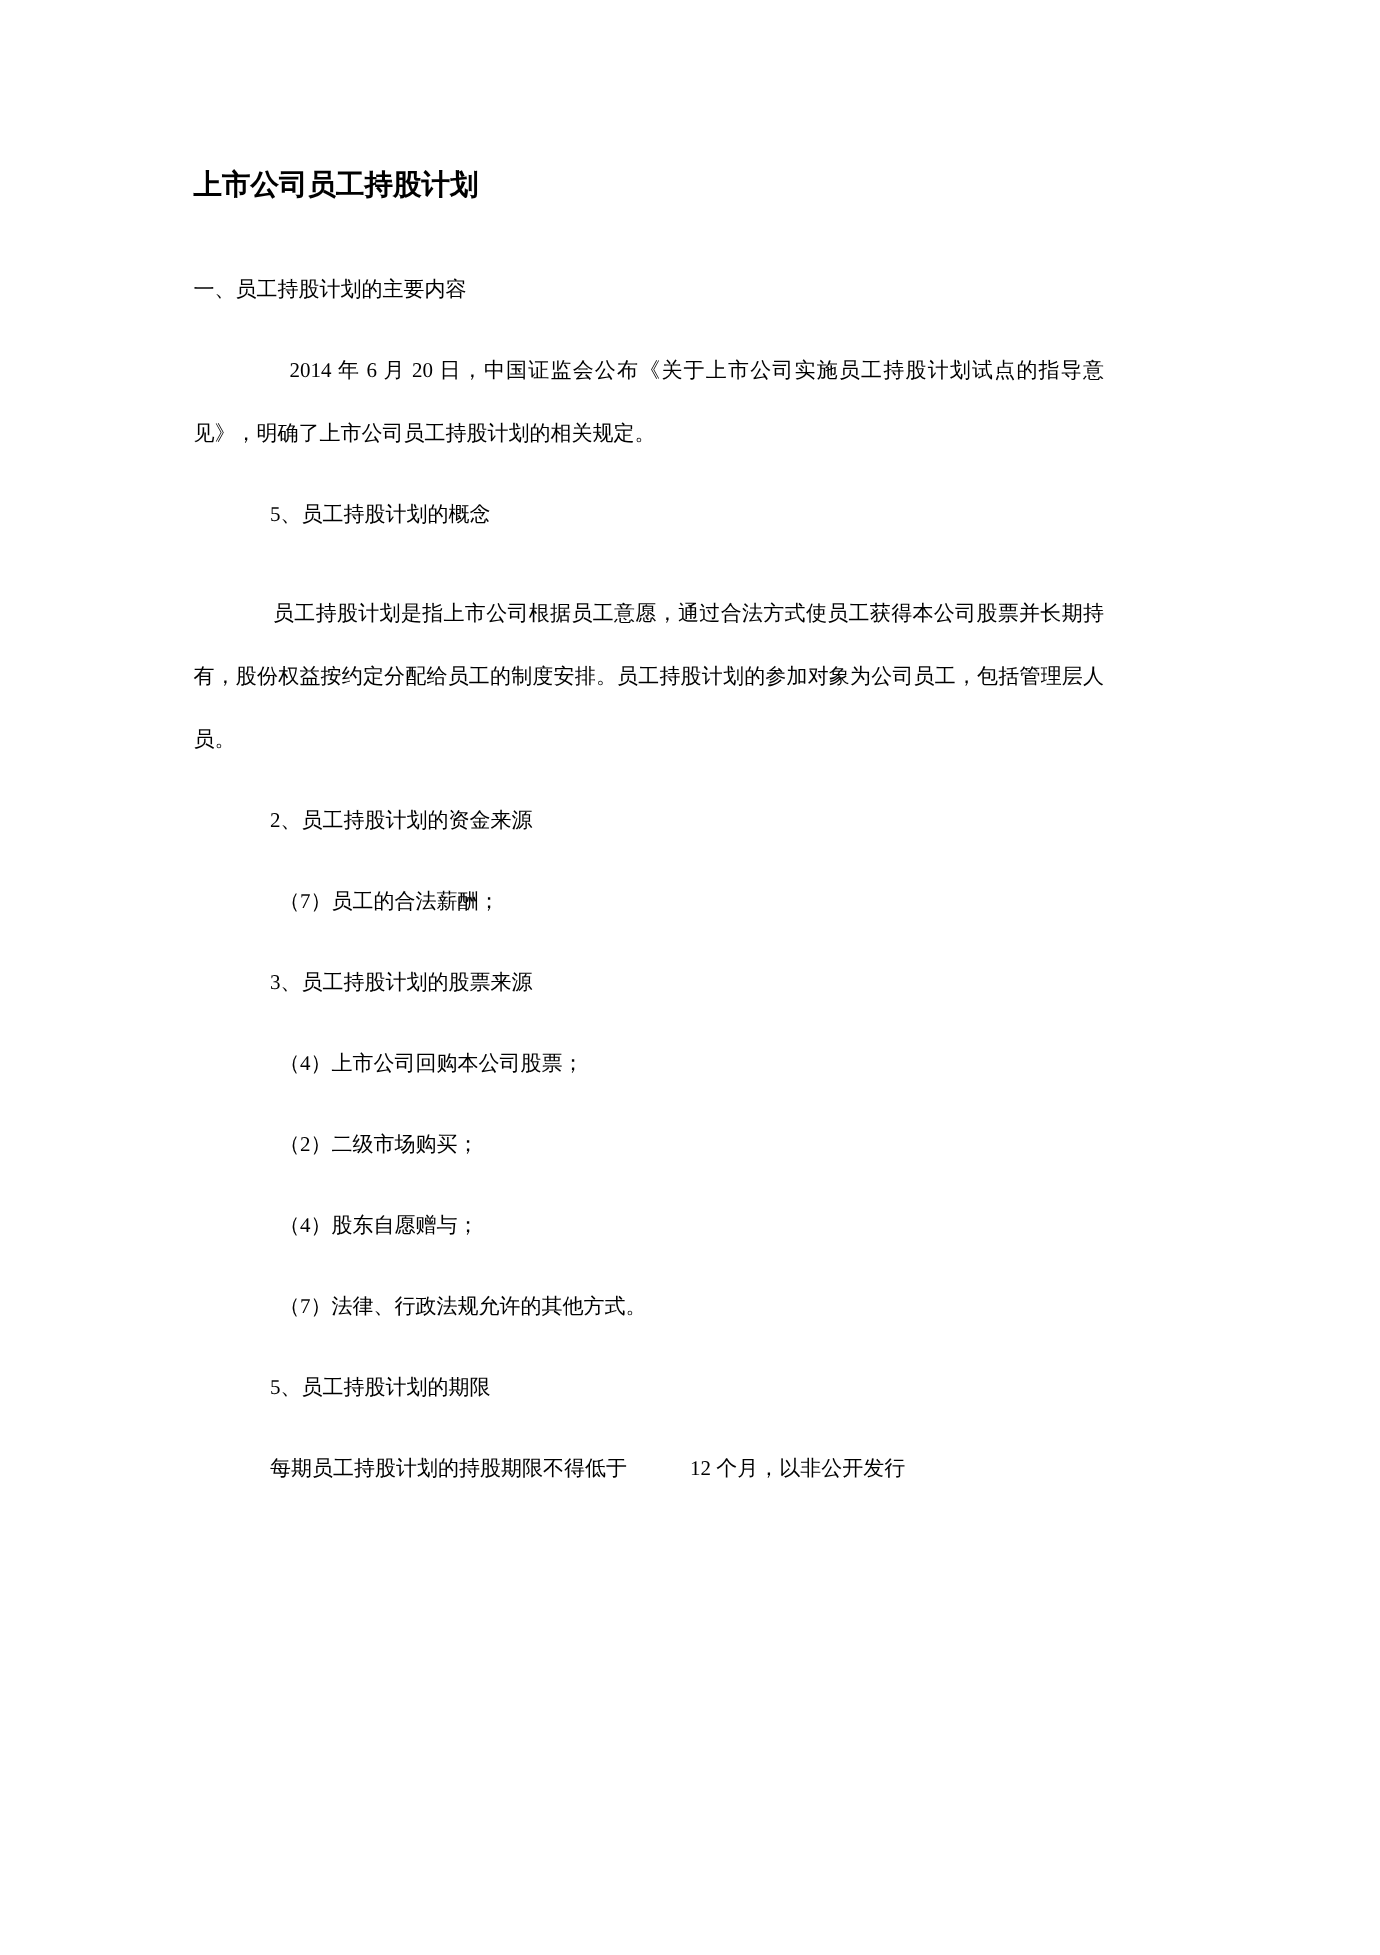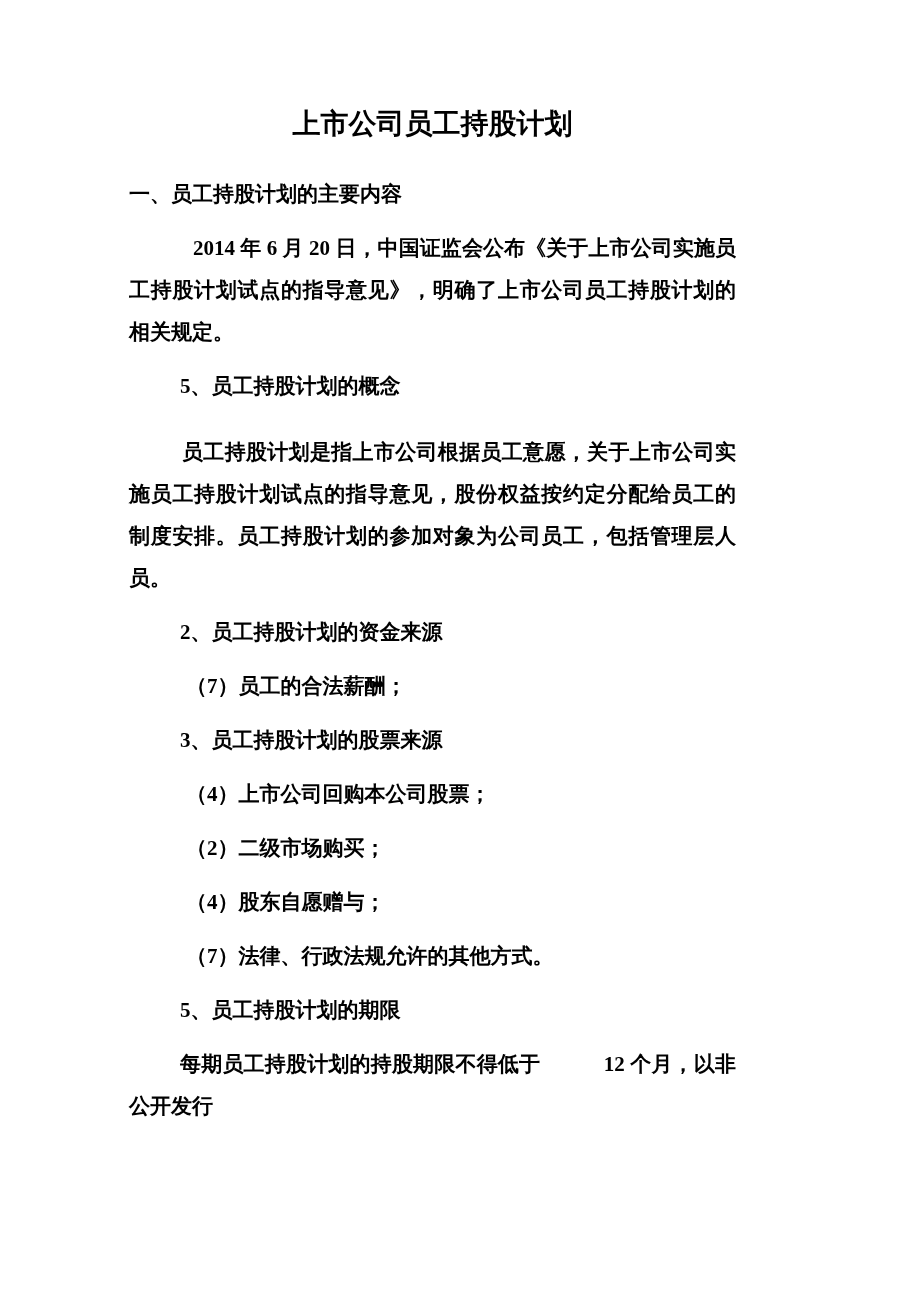--- a/index.html
+++ b/index.html
@@ -16,33 +16,32 @@
   .page {
     box-sizing: border-box;
     width: 100%;
     height: 100%;
     padding: 103px 184px 0 129px;
     background: #ffffff;
     overflow: hidden;
   }
   .doc-title {
     margin: 0;
-    font-size: 28px;
+    font-size: 19px;
     line-height: 42px;
     font-weight: bold;
-    text-align: center;
+    text-align: left;
     white-space: pre-wrap;
   }
   p {
     margin: 0;
-    font-size: 21px;
+    font-size: 14px;
     line-height: 42px;
     text-align: justify;
     white-space: pre-wrap;
-    font-weight: bold;
   }
   .h1 {
     margin-top: 28px;
   }
   .para {
     margin-top: 12px;
     text-indent: 53px;
   }
   .indent-lg {
     text-indent: 64px;
@@ -67,21 +66,21 @@
 
 <main class="page">
   <h1 class="doc-title">上市公司员工持股计划</h1>
 
   <p class="h1">一、员工持股计划的主要内容</p>
 
   <p class="para indent-lg">2014 年 6 月 20 日，中国证监会公布《关于上市公司实施员工持股计划试点的指导意见》，明确了上市公司员工持股计划的相关规定。</p>
 
   <p class="sub">5、员工持股计划的概念</p>
 
-  <p class="para gap-lg">员工持股计划是指上市公司根据员工意愿，关于上市公司实施员工持股计划试点的指导意见，股份权益按约定分配给员工的制度安排。员工持股计划的参加对象为公司员工，包括管理层人员。</p>
+  <p class="para gap-lg">员工持股计划是指上市公司根据员工意愿，通过合法方式使员工获得本公司股票并长期持有，股份权益按约定分配给员工的制度安排。员工持股计划的参加对象为公司员工，包括管理层人员。</p>
 
   <p class="sub">2、员工持股计划的资金来源</p>
 
   <p class="item">（7）员工的合法薪酬；</p>
 
 
   <p class="sub">3、员工持股计划的股票来源</p>
 
   <p class="item">（4）上市公司回购本公司股票；</p>
 

